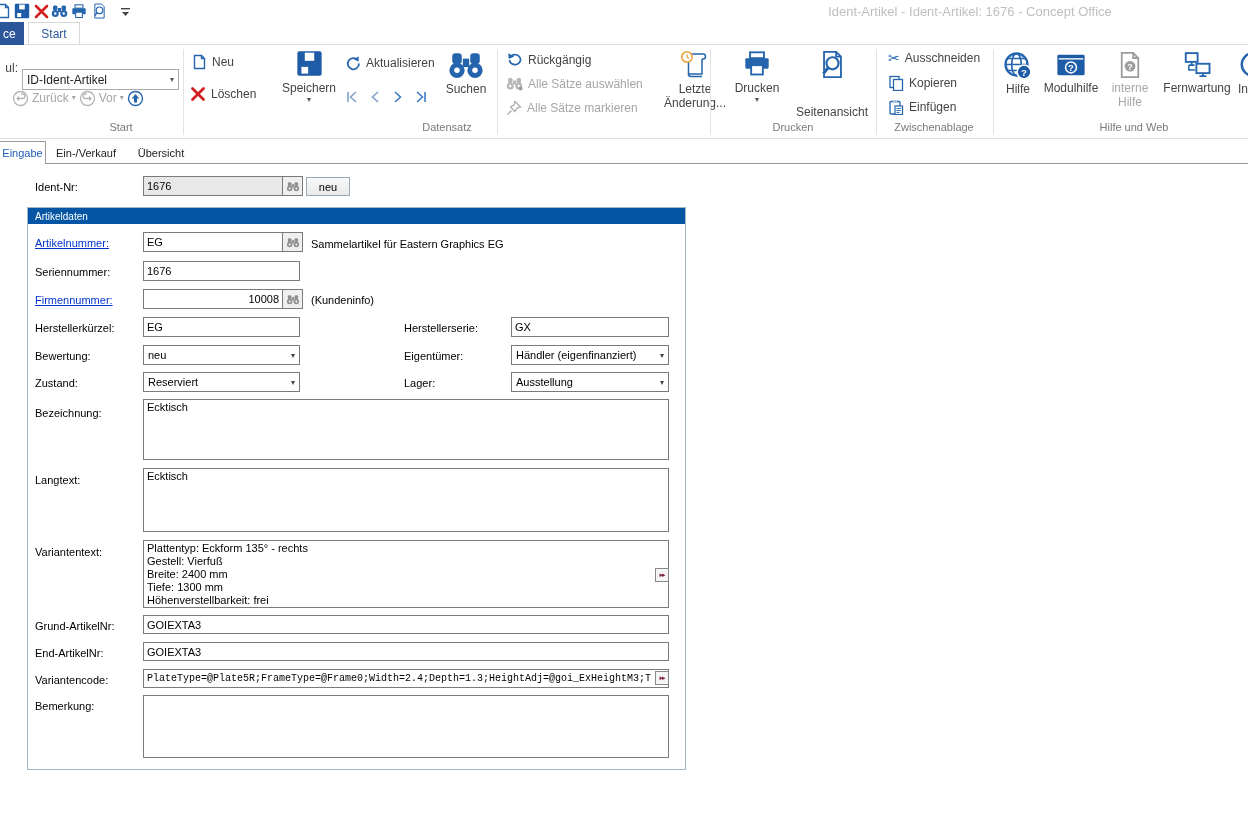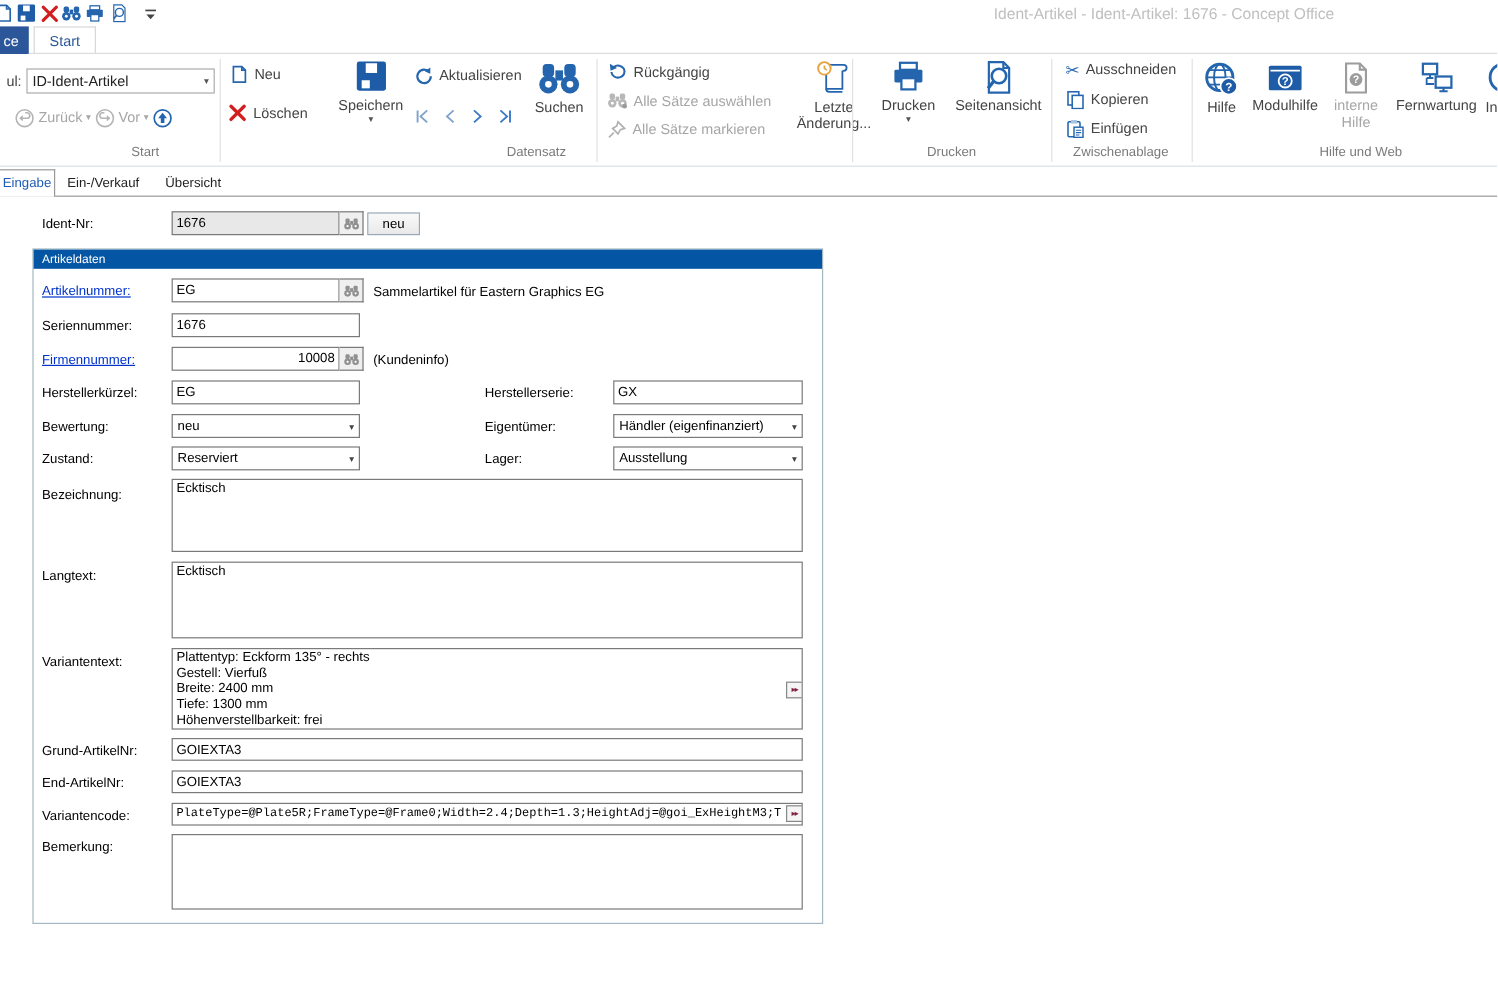--- a/index.html
+++ b/index.html
@@ -21,21 +21,21 @@
   .tabrow-line { background:#dcdcdc; }
 
   
   .ribbon { position:absolute; left:0; top:45px; width:1248px; height:93px; background:#fff; }
   .rib-sep { position:absolute; top:4px; width:1px; height:86px; background:#e2e2e2; }
   .grp-label { position:absolute; top:76px; font-size:11px; color:#7a7a7a; text-align:center; white-space:nowrap; }
   .sm-btn { position:absolute; display:flex; align-items:center; gap:5px; font-size:12px; color:#444; white-space:nowrap; cursor:default; }
   .sm-btn.dis { color:#a6a6a6; }
   .big-btn { position:absolute; display:flex; flex-direction:column; align-items:center; font-size:12px; color:#444; text-align:center; line-height:1.15; cursor:default; }
   .dd-mini { font-size:8px; color:#555; line-height:1; }
-  .combo { position:absolute; background:#fff; border:1px solid #ababab; display:flex; align-items:center; font-size:12px; color:#222; padding:0 4px; }
+  .combo { position:absolute; background:#fff; border:1px solid #ababab; display:flex; align-items:center; font-size:12px; color:#222; padding:0 4px;margin-top:12px; }
   .combo .arr { margin-left:auto; font-size:8px; color:#555; }
   .scissors { font-size:14px; color:#2465ae; line-height:1; }
 
   
   .ftab-line { position:absolute; left:0; top:163px; width:1248px; height:1px; background:#9a9a9a; }
   .ftab { position:absolute; top:141px; height:23px; display:flex; align-items:center; justify-content:center; font-size:11px; }
   .ftab.active { background:#fff; border:1px solid #9a9a9a; border-bottom:none; border-left:none; color:#1f5bb5; z-index:2; }
   .ftab.plain { color:#222; }
 
   
@@ -250,21 +250,21 @@
 
     <div class="big-btn" style="left:727px; top:5px; width:60px;">
       <svg width="28" height="28" viewBox="0 0 24 22" style="margin-bottom:4px;">
           <rect x="6" y="1" width="12" height="5" fill="#fff" stroke="#2465ae" stroke-width="1.6"></rect>
           <rect x="2" y="6" width="20" height="9" rx="1" fill="#2465ae"></rect>
           <rect x="7" y="12" width="10" height="8" fill="#fff" stroke="#2465ae" stroke-width="1.6"></rect>
         </svg>
       <span>Drucken</span>
       <span class="dd-mini">▾</span>
     </div>
-    <div class="big-btn" style="left:791px; top:5px; width:82px;">
+    <div class="big-btn" style="left:791px; top:5px; width:82px;gap:24px;">
       <svg width="27" height="29" viewBox="0 0 22 24" style="margin-bottom:3px;">
           <path d="M4 1.5 h10 l4 4 v17 h-14 z" fill="#fff" stroke="#2465ae" stroke-width="1.5"></path>
           <path d="M14 1.5 v4 h4" fill="none" stroke="#2465ae" stroke-width="1.5"></path>
           <circle cx="11" cy="11" r="5" fill="#fff" stroke="#2465ae" stroke-width="1.8"></circle>
           <path d="M7.5 14.5 L3.5 19.5" stroke="#2465ae" stroke-width="2.4"></path>
         </svg>
       <span>Seitenansicht</span>
     </div>
     <div class="grp-label" style="left:743px; width:100px;">Drucken</div>
     <div class="rib-sep" style="left:876px;"></div>

